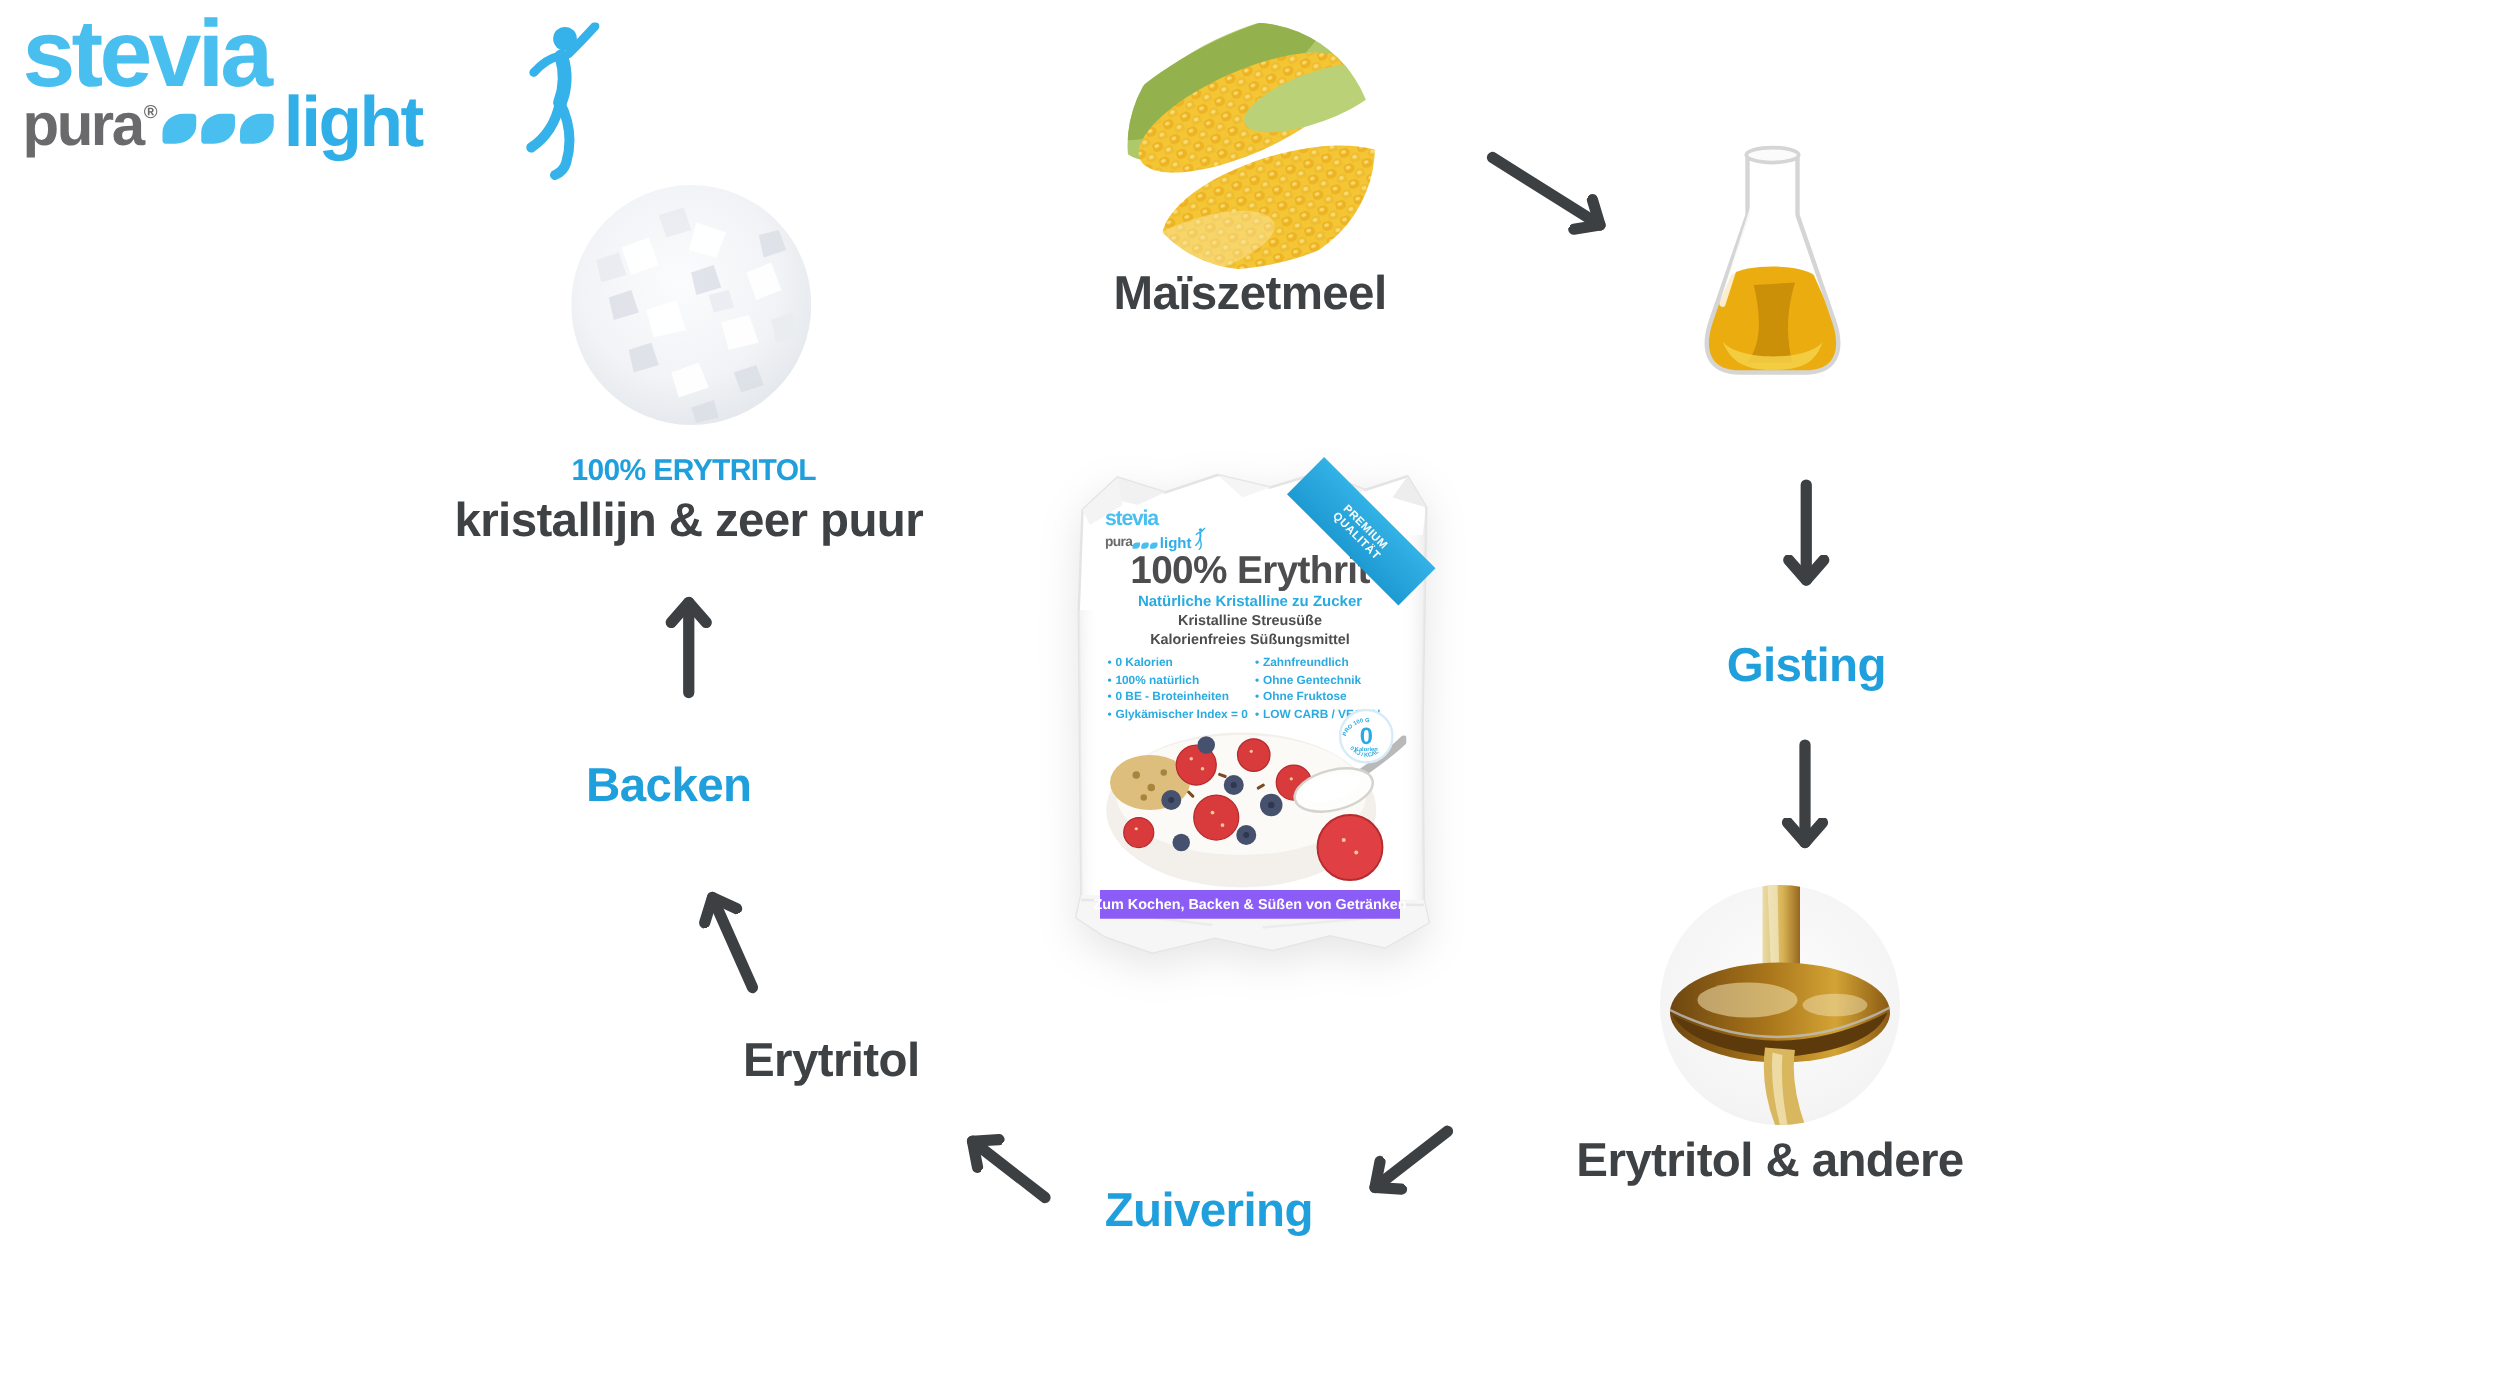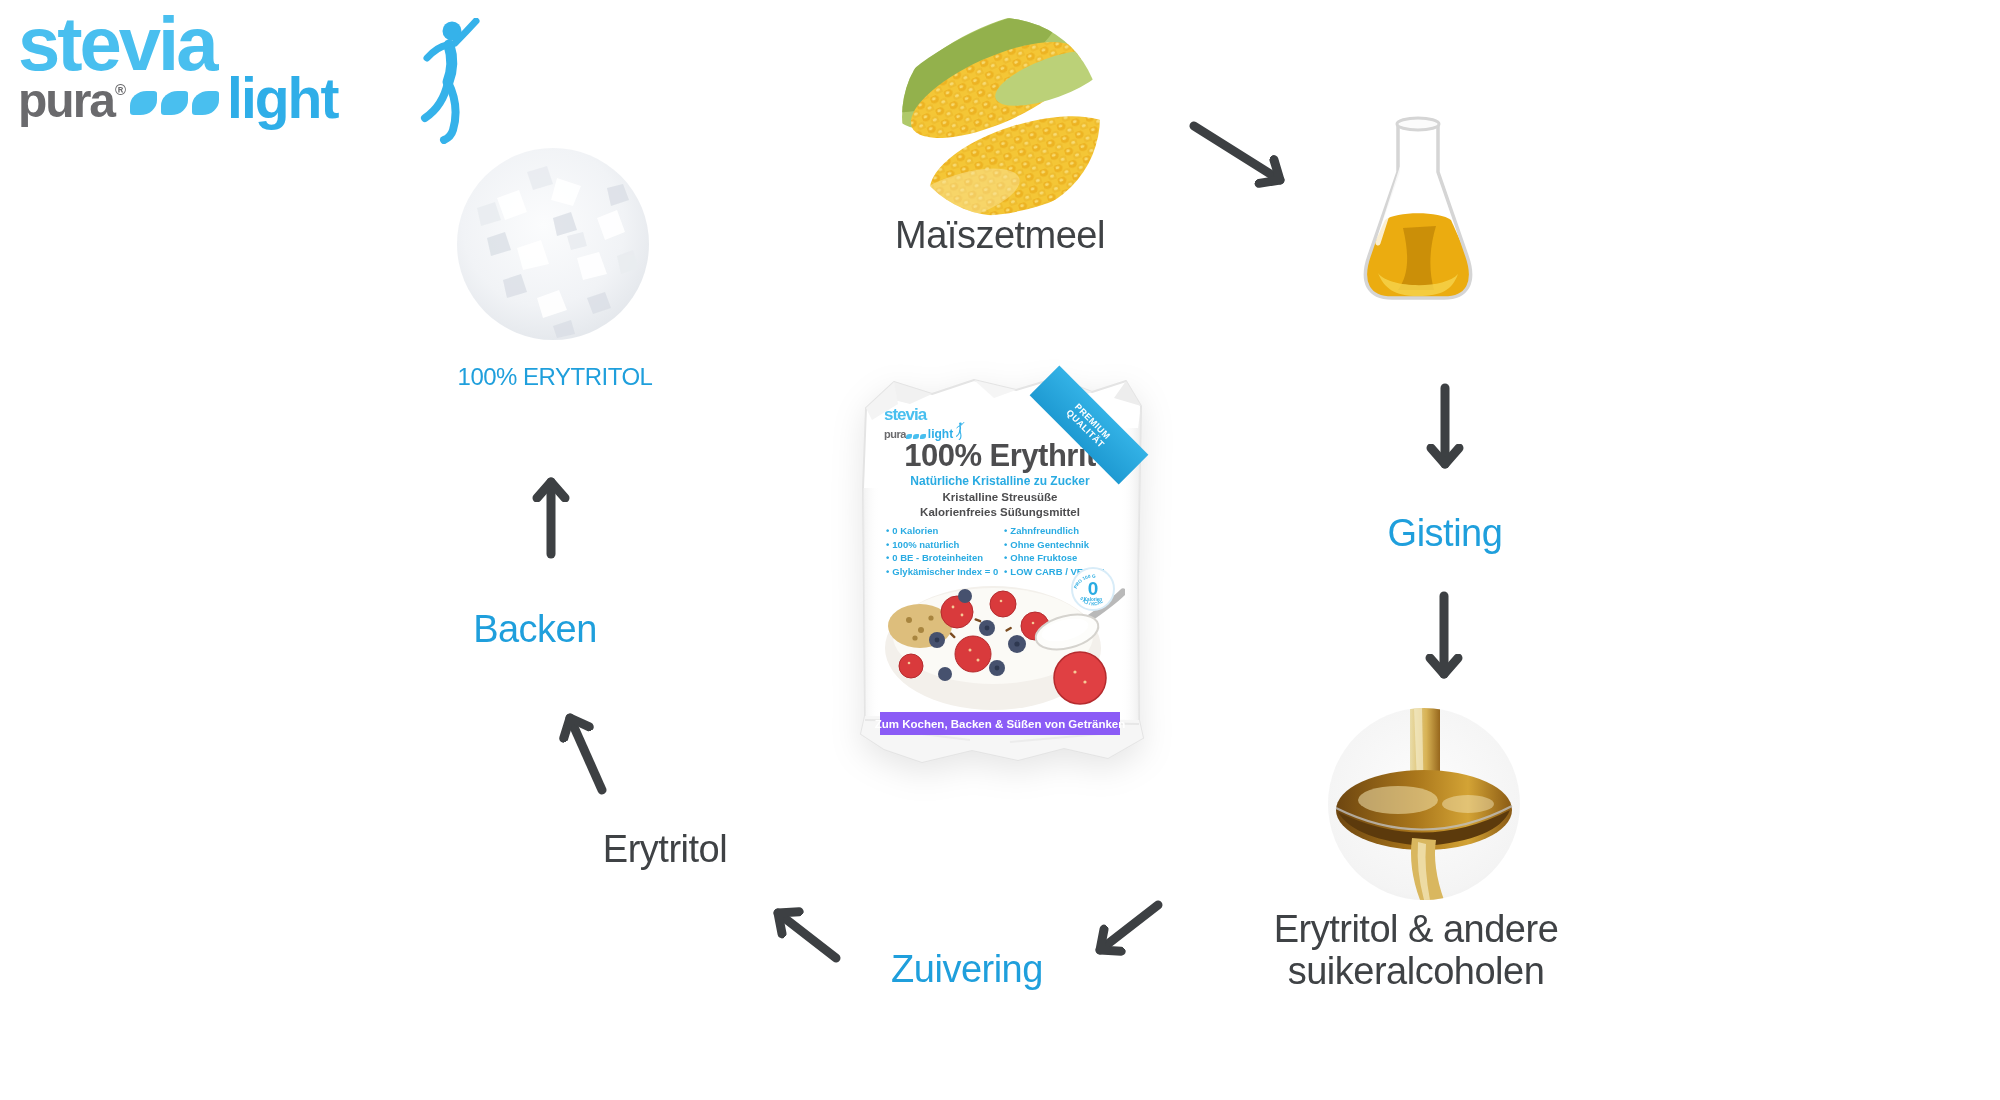--- a/index.html
+++ b/index.html
@@ -15,21 +15,21 @@
   }
   .logo-row{display:flex;align-items:flex-end;margin-top:-8px;}
   .logo-pura{font-size:48px;font-weight:bold;color:#6A6A6D;letter-spacing:-2px;line-height:.9;}
   .logo-reg{font-size:15px;font-weight:bold;color:#6A6A6D;margin:0 2px 24px 1px;}
   .leaf{display:inline-block;width:27px;height:24px;background:#49BFEF;
         border-radius:62% 12% 62% 12%;margin:0 2px 7px 2px;}
   .logo-light{font-size:57px;font-weight:bold;color:#2FAEE8;letter-spacing:-2px;line-height:.85;margin-left:6px;}
   .logo-person{left:400px;top:12px;}
   
   .flow-label{
-    font-size:38px;font-weight:normal;color:#3F4245;letter-spacing:-.5px;
+    font-size:38px;font-weight:bold;color:#3F4245;letter-spacing:-.5px;
     white-space:nowrap;transform:translateX(-50%);text-align:center;line-height:42px;
   }
   .flow-label.blue{color:#1F9FDC;}
   .final-l1{font-size:24px;}
   
   .package{left:850px;top:368px;width:300px;height:402px;}
   .bag-svg{left:0;top:0;filter:drop-shadow(0 10px 16px rgba(0,0,0,.10));}
   .pk{position:absolute;z-index:3;}
   .pk-center{transform:translateX(-50%);text-align:center;white-space:nowrap;}
   .pk-logo-stevia{font-size:17px;font-weight:bold;color:#49BFEF;letter-spacing:-1px;line-height:1;}
@@ -167,21 +167,20 @@
       <path d="M 10,104 Q 96,146 182,102 Q 170,132 96,138 Q 26,132 10,104 Z" fill="#5C3A0C"></path>
       <ellipse cx="70" cy="92" rx="40" ry="14" fill="#F2E3B0" opacity=".55"></ellipse>
       <ellipse cx="140" cy="96" rx="26" ry="9" fill="#F7ECC3" opacity=".45"></ellipse>
       <path d="M 8,100 Q 96,144 184,98" fill="none" stroke="#BFBFBF" stroke-width="2" opacity=".8"></path>
       <path d="M 84,130 Q 80,160 92,192 L 116,192 Q 104,158 108,132 Z" fill="#D9B75F"></path>
       <path d="M 90,134 Q 88,162 96,192 L 102,192 Q 96,160 98,136 Z" fill="#F1E3B4" opacity=".8"></path>
     </g>
   </svg>
   <div class="abs flow-label" style="left:1416px;top:908px;">
     <div>Erytritol &amp; andere</div>
-    <div>suikeralcoholen</div>
   </div>
 
   <svg class="abs" style="left:457px;top:148px;" width="192" height="192" viewBox="0 0 192 192">
     <defs>
       <clipPath id="cryClip">
           <circle cx="96" cy="96" r="96"></circle>
         </clipPath>
       <radialGradient id="cryG" cx="45%" cy="40%" r="70%">
         <stop offset="0%" stop-color="#FBFCFD"></stop>
           <stop offset="60%" stop-color="#F1F3F6"></stop>
@@ -208,20 +207,21 @@
       </g>
       <g fill="#E9ECF0" opacity=".9">
         <polygon points="70,24 90,18 96,36 76,42"></polygon>
           <polygon points="20,60 38,54 44,72 24,78"></polygon>
         <polygon points="160,108 176,102 182,120 164,126"></polygon>
           <polygon points="110,88 126,84 130,98 114,102"></polygon>
       </g>
     </g>
   </svg>
   <div class="abs flow-label blue final-l1" style="left:555px;top:356px;">100% ERYTRITOL</div>
+  <div class="abs flow-label" style="left:551px;top:396px;">kristallijn &amp; zeer puur</div>
 
   <div class="abs package">
     <svg class="abs bag-svg" width="300" height="402" viewBox="0 0 300 402">
       <defs>
         <linearGradient id="sideR" x1="0" y1="0" x2="1" y2="0">
           <stop offset="0%" stop-color="#FFFFFF" stop-opacity="0"></stop>
             <stop offset="100%" stop-color="#E8E8E8"></stop>
         </linearGradient>
         <linearGradient id="sideL" x1="1" y1="0" x2="0" y2="0">
           <stop offset="0%" stop-color="#FFFFFF" stop-opacity="0"></stop>

